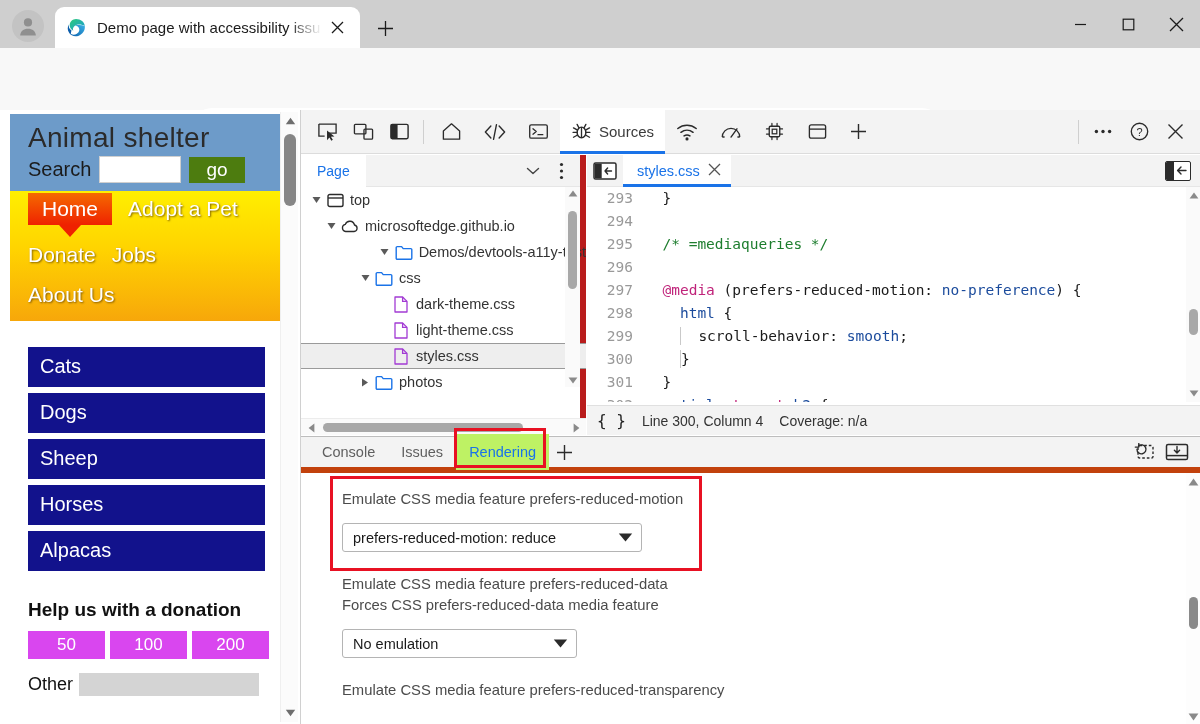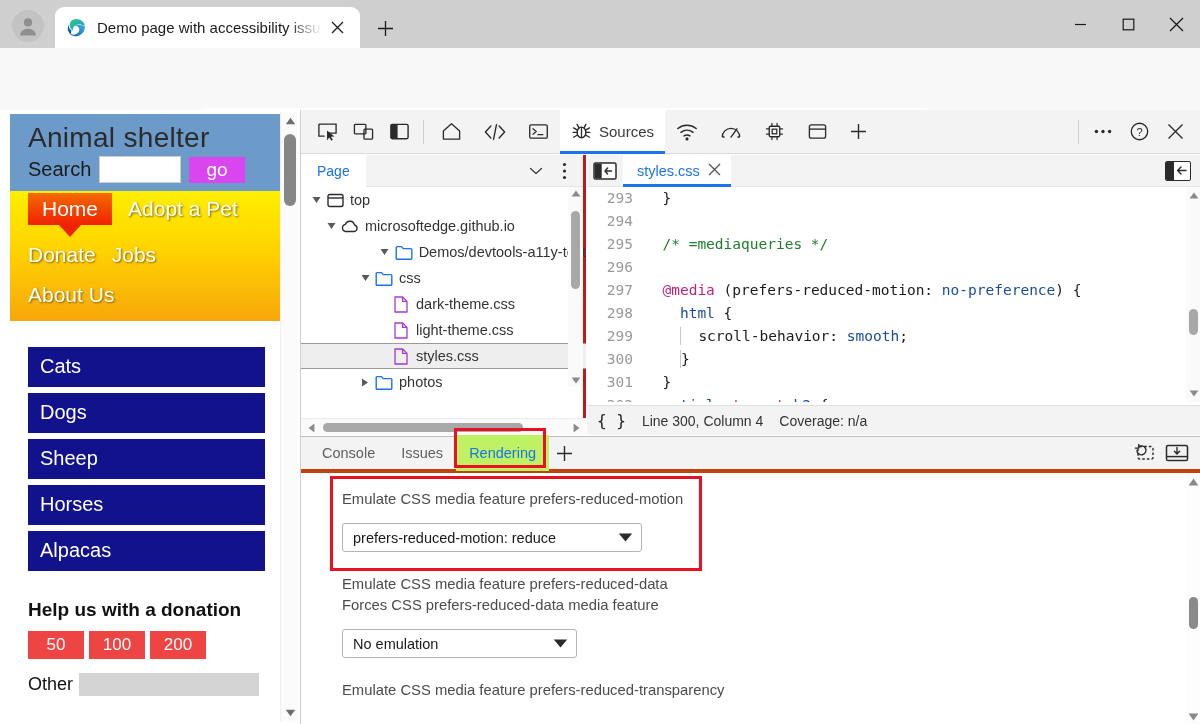--- a/index.html
+++ b/index.html
@@ -90,21 +90,21 @@
   .hdr-blue {
     background: #6d9bc9; padding: 8px 0 8px 18px; color: #1a1a1a;
   }
   .hdr-title { font-size: 28px; font-weight: 300; color: #2b2b2b; letter-spacing: .3px; }
   .hdr-search { display: flex; align-items: center; margin-top: 2px; gap: 8px; text-align: right; }
   .hdr-search-label { font-size: 20px; color: #1b1b1b; }
   .hdr-search-input {
     width: 82px; height: 27px; background: #fff; border: 1px solid #cfcfcf;
   }
   .hdr-go {
-    background: #d946ef; color: #fff; font-size: 19px; padding: 2px 17px;
+    background: #4d7c0f; color: #fff; font-size: 19px; padding: 2px 17px;
     border: none;
   }
 
   .nav-strip {
     background: linear-gradient(180deg,#ffef00 0%,#ffd300 45%,#f7a70a 100%);
     padding: 2px 0 10px 0; position: relative;
   }
   .nav-row { display: flex; align-items: flex-start; padding-left: 18px; gap: 16px; }
   .nav-link {
     font-size: 21px; color: #ffffff; text-shadow: 1px 1px 2px rgba(90,60,0,.75);
@@ -121,22 +121,22 @@
   }
 
   .cat-list { margin-top: 26px; padding: 0 0 0 18px; }
   .cat-item {
     background: #12128c; color: #ffffff; font-size: 20px;
     padding: 8px 0 9px 12px; margin-bottom: 6px; width: 237px;
   }
   .donate-title { font-size: 19px; font-weight: bold; color: #111; margin: 28px 0 10px 18px; }
   .donate-btns { display: flex; gap: 5px; margin-left: 18px; }
   .donate-btn {
-    background: #ef4444; color: #ffffff; font-size: 17px;
-    width: 56px; text-align: center; padding: 4px 0;
+    background: #d946ef; color: #ffffff; font-size: 17px;
+    width: 77px; text-align: center; padding: 4px 0;
   }
   .other-row { display: flex; align-items: center; margin-left: 18px; margin-top: 14px; gap: 6px; }
   .other-label { font-size: 18px; color: #111; }
   .other-input { width: 180px; height: 23px; background: #d4d4d4; }
 
   
   .devtools {
     position: absolute; left: 300px; top: 110px; width: 900px; height: 614px;
     background: #ffffff; border-left: 1px solid #d0d0d0;
   }
@@ -153,21 +153,21 @@
   }
   .dt-tab.active { background: #ffffff; }
   .dt-tab.active:after {
     content: ""; position: absolute; left: 0; right: 0; bottom: 0; height: 3px; background: #1a73e8;
   }
   .dt-right { margin-left: auto; display: flex; align-items: center; }
 
   
   .nav-pane {
     position: absolute; left: 0; top: 45px; width: 285px; height: 280px;
-    background: #ffffff; border-right: 3px solid #b91c1c;
+    background: #ffffff; border-right: 6px solid #b91c1c;
   }
   .nav-pane-head {
     height: 32px; background: #f3f3f3; display: flex; align-items: center;
     border-bottom: 1px solid #e6e6e6;
   }
   .np-tab {
     background: #ffffff; color: #1a73e8; font-size: 14px; padding: 5px 16px; height: 32px;
     display: flex; align-items: center;
   }
   .np-actions { margin-left: auto; display: flex; align-items: center; gap: 2px; padding-right: 6px; }
@@ -244,21 +244,21 @@
   }
   .pretty { font-family: "DejaVu Sans Mono", monospace; font-size: 16px; color: #222; }
 
   
   .drawer {
     position: absolute; left: 0; top: 326px; width: 900px; height: 288px; background: #ffffff;
     border-top: 1px solid #bdbdbd;
   }
   .dr-tabbar {
     height: 36px; background: #f3f3f3; display: flex; align-items: center;
-    border-bottom: 4px solid #c2410c; padding-left: 8px;
+    border-bottom: 6px solid #c2410c; padding-left: 8px;
   }
   .dr-tab { font-size: 14.5px; color: #5f5f5f; padding: 0 13px; height: 36px;
     display: flex; align-items: center; }
   .dr-tab.active { color: #1a73e8; background: #bef264; }
   .dr-plus { width: 30px; height: 30px; display: flex; align-items: center; justify-content: center; }
   .dr-right { margin-left: auto; display: flex; align-items: center; gap: 6px; padding-right: 10px; }
   .dr-ic { width: 28px; height: 28px; display:flex; align-items:center; justify-content:center; }
 
   .render-body {
     position: absolute; left: 0; top: 36px; width: 900px; height: 252px; overflow: hidden;

